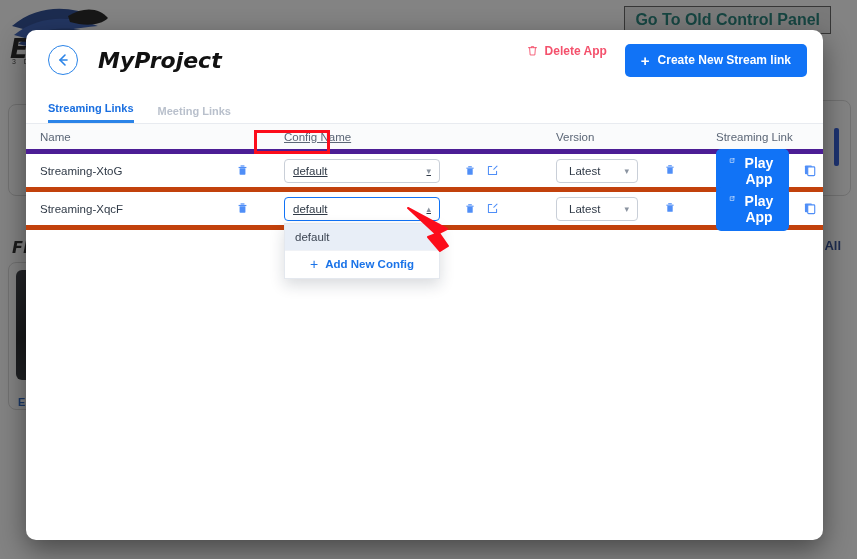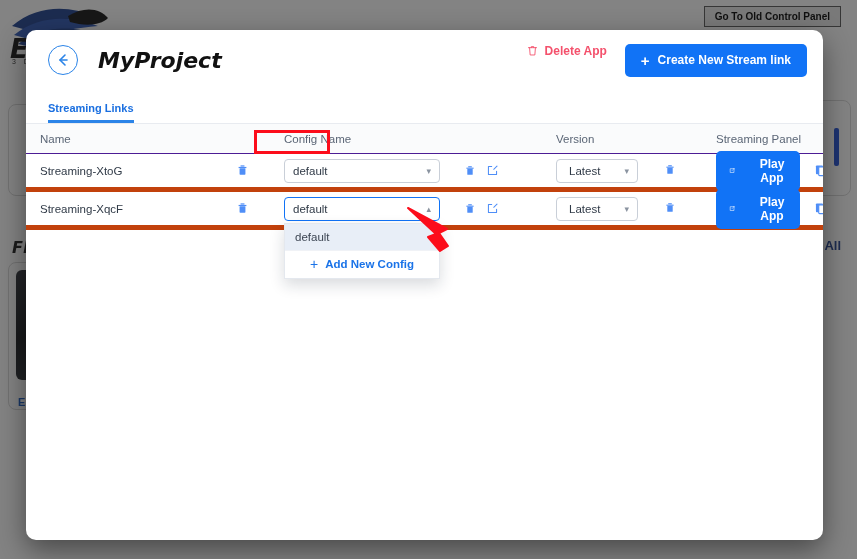--- a/index.html
+++ b/index.html
@@ -24,25 +24,25 @@
   .bg-logo-text {
     position: absolute; left: 10px; top: 33px;
     font-size: 27px; font-weight: bold; font-style: italic;
     color: #111; letter-spacing: -1px; font-family: "DejaVu Sans", sans-serif;
   }
   .bg-logo-sub {
     position: absolute; left: 12px; top: 58px;
     font-size: 7px; color: #333; letter-spacing: 3px;
   }
   .bg-oldpanel {
-    position: absolute; right: 16px; top: 6px;
+    position: absolute; right: 26px; top: 6px;
     padding: 4px 10px;
     border: 1px solid #555;
     background: #e8e8e8;
-    font-size: 10px; font-weight: bold; color: #000000;
+    font-size: 16px; font-weight: bold; color: #0f766e;
     white-space: nowrap;
   }
   .bg-card-a {
     position: absolute; left: 8px; top: 104px; width: 60px; height: 92px;
     border: 1px solid #d7d7d7; border-radius: 8px; background: #fff;
   }
   .bg-flip {
     position: absolute; left: 12px; top: 238px;
     font-size: 16px; font-weight: bold; font-style: italic; color: #1a1a1a;
     font-family: "DejaVu Sans", sans-serif;
@@ -145,35 +145,35 @@
     color: #b9c0cc;
   }
   .tab.active { color: #1a6fe0; border-bottom: 3px solid #2b84e8; }
 
   
   .table { width: 100%; }
   .thead {
     display: flex; align-items: center;
     height: 30px;
     background: #fafbfc;
-    border-bottom: 1px solid #4c1d95;
+    border-bottom: 5px solid #4c1d95;
     font-size: 11.5px; color: #5b6676;
     padding-left: 14px;
   }
   .row {
     display: flex; align-items: center;
     height: 38px;
     border-bottom: 5px solid #c2410c;
     font-size: 11.5px; color: #303a47;
     padding-left: 14px;
     position: relative;
   }
   .c-name     { width: 196px; flex: 0 0 196px; }
   .c-trash1   { width: 48px;  flex: 0 0 48px; }
-  .c-config   { width: 180px; flex: 0 0 180px; position: relative; }
+  .c-config   { width: 180px; flex: 0 0 180px; position: relative; text-decoration: underline; }
   .c-cfgicons { width: 52px;  flex: 0 0 52px; display:flex; gap:10px; align-items:center; }
   .c-version  { width: 108px; flex: 0 0 108px; margin-left: 40px; }
   .c-vtrash   { width: 52px;  flex: 0 0 52px; }
   .c-link     { flex: 1 1 auto; display: flex; align-items: center; gap: 14px; }
 
   .select {
     width: 156px; height: 24px;
     border: 1px solid #c9cfd8; border-radius: 4px;
     background: #fff;
     display: flex; align-items: center;
@@ -181,23 +181,23 @@
     font-size: 11.5px; color: #303a47;
     cursor: pointer;
   }
   .select.small { width: 82px; padding-left: 12px; }
   .select.open { border: 1.6px solid #1173f6; }
   .select .caret { margin-left: auto; color: #8a93a0; font-size: 9px; }
 
   .icon-btn { cursor: pointer; display: inline-flex; }
 
   .btn-play {
-    display: inline-flex; align-items: center; gap: 22px;
+    display: inline-flex; align-items: flex-start; gap: 7px;
     background: #1173f6; color: #fff;
-    font-size: 12px; font-weight: bold;
+    font-size: 14px; font-weight: bold;
     border: none; border-radius: 5px;
     padding: 6px 13px;
     cursor: pointer;
     font-family: "Liberation Sans", sans-serif;
   }
 
   
   .dropdown {
     position: absolute;
     left: 0; top: 26px;
@@ -287,32 +287,33 @@
         </div>
         <button class="btn-create">
           <span class="plus">+</span>
           <span>Create New Stream link</span>
         </button>
       </div>
     </div>
 
     <div class="tabs">
       <div class="tab active">Streaming Links</div>
+      <div class="tab">Meeting Links</div>
     </div>
 
     <div class="table">
 
       <div class="thead">
         <div class="c-name">Name</div>
         <div class="c-trash1"></div>
         <div class="c-config">Config Name</div>
         <div class="c-cfgicons"></div>
         <div class="c-version">Version</div>
         <div class="c-vtrash"></div>
-        <div class="c-link">Streaming Panel</div>
+        <div class="c-link">Streaming Link</div>
       </div>
 
       <div class="row">
         <div class="c-name">Streaming-XtoG</div>
         <div class="c-trash1">
           <span class="icon-btn">
             <svg width="13" height="14" viewBox="0 0 16 16">
               <rect x="5.6" y="2.3" width="4.8" height="1.5" fill="#4f8ef7"></rect>
               <rect x="3.2" y="4.2" width="9.6" height="1.5" fill="#4f8ef7"></rect>
               <rect x="4.4" y="5.9" width="7.2" height="7.8" rx="0.8" fill="#4f8ef7"></rect>

